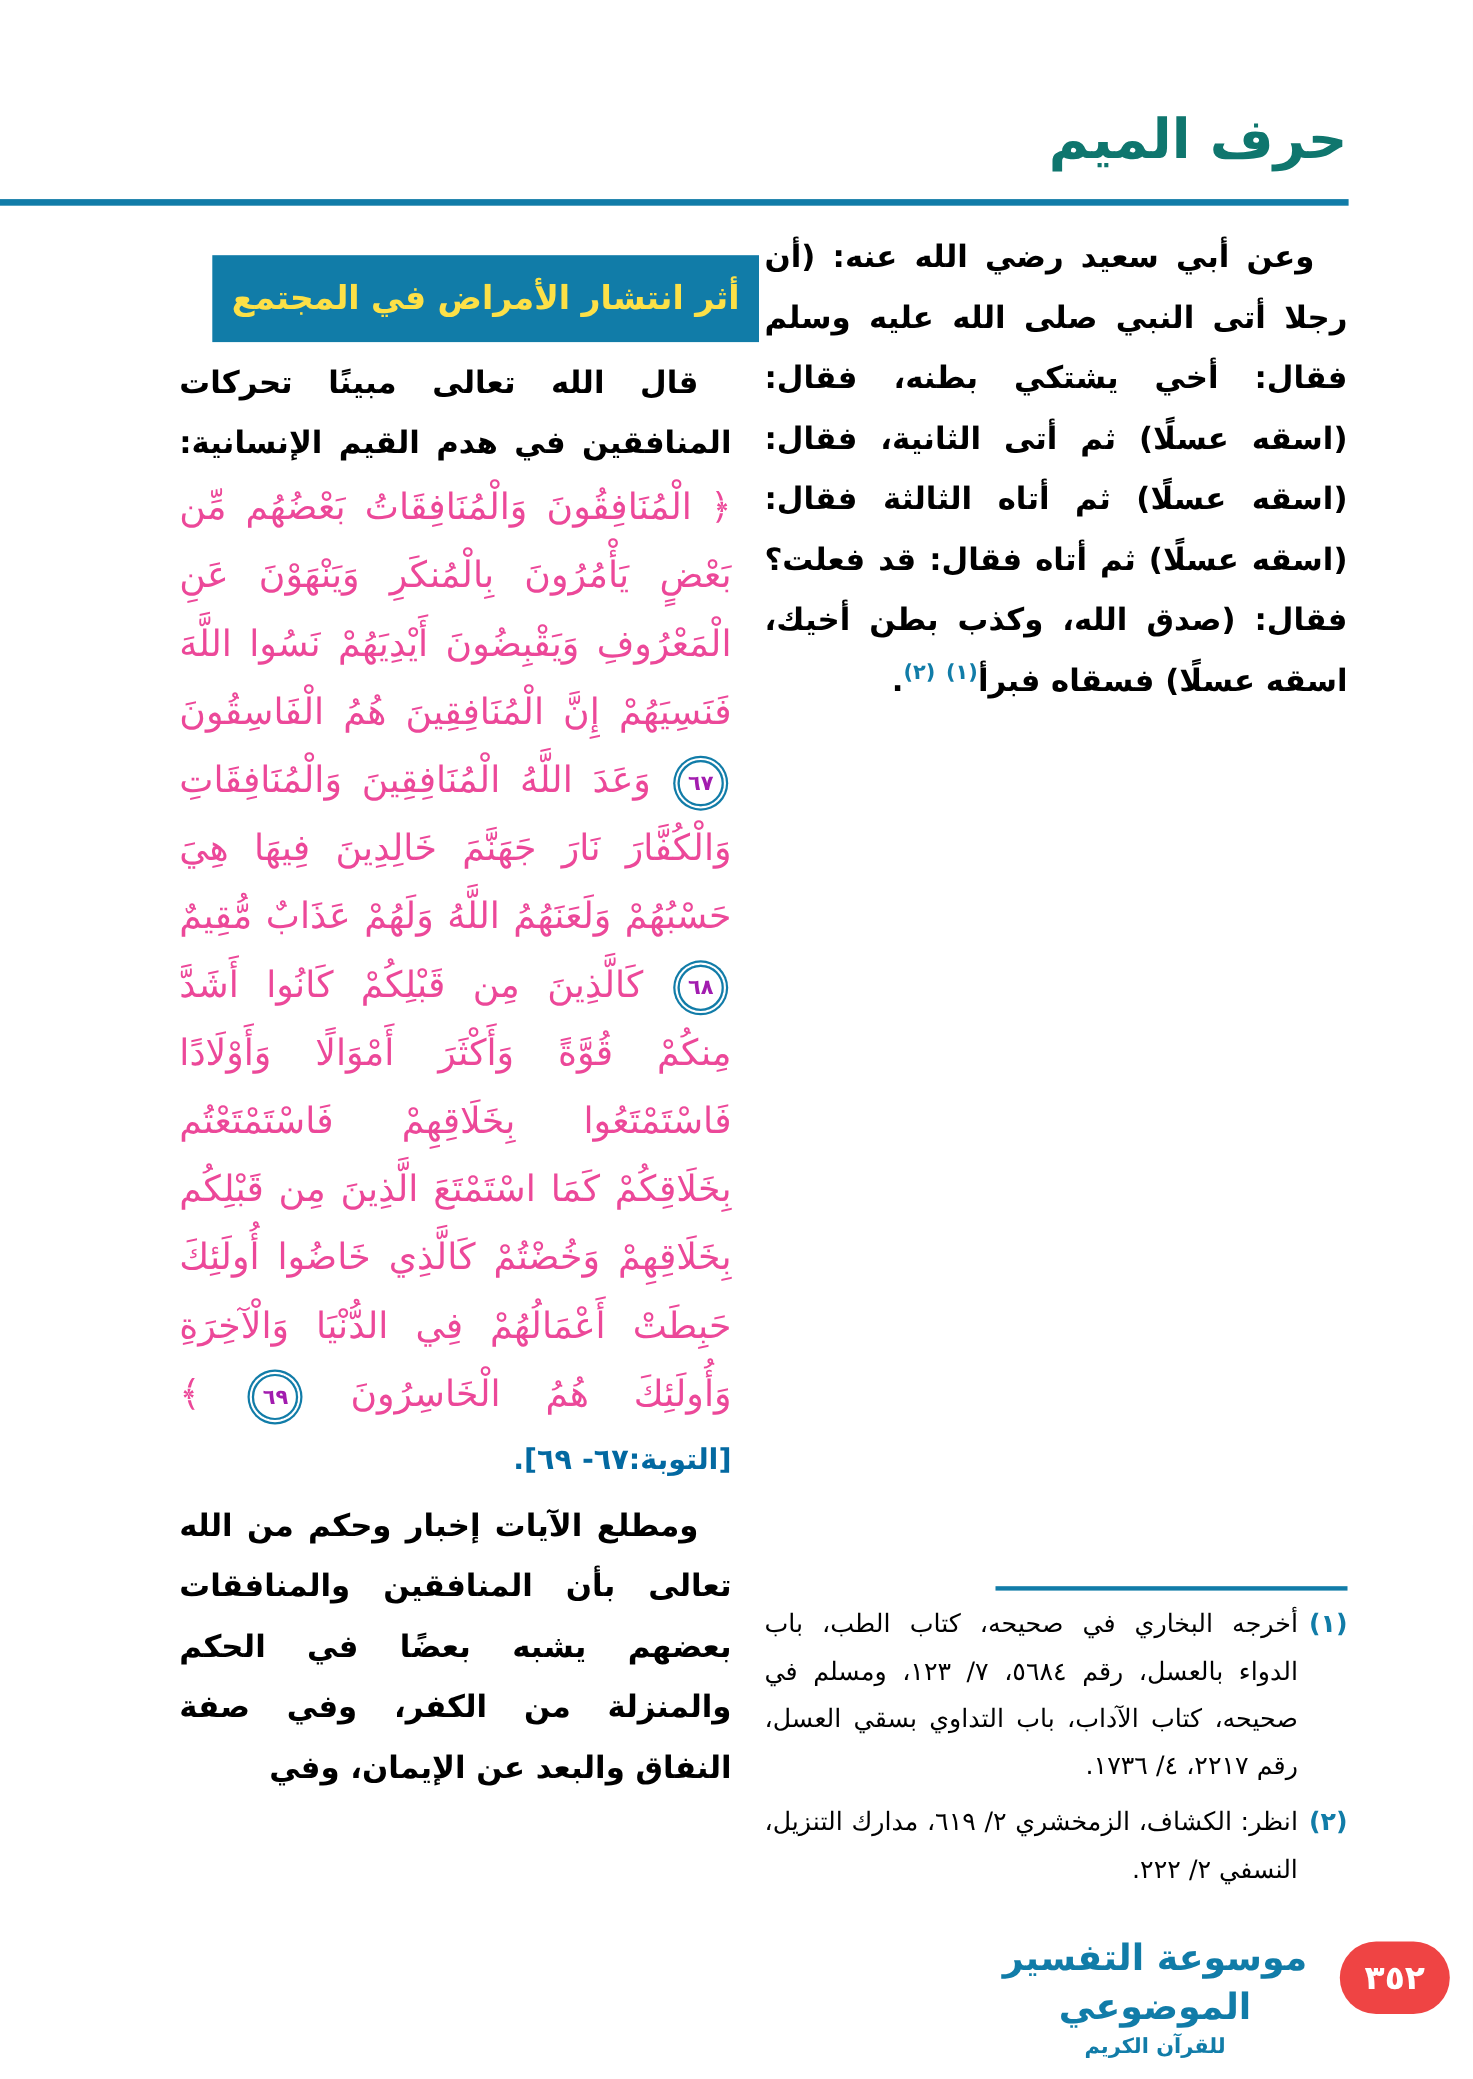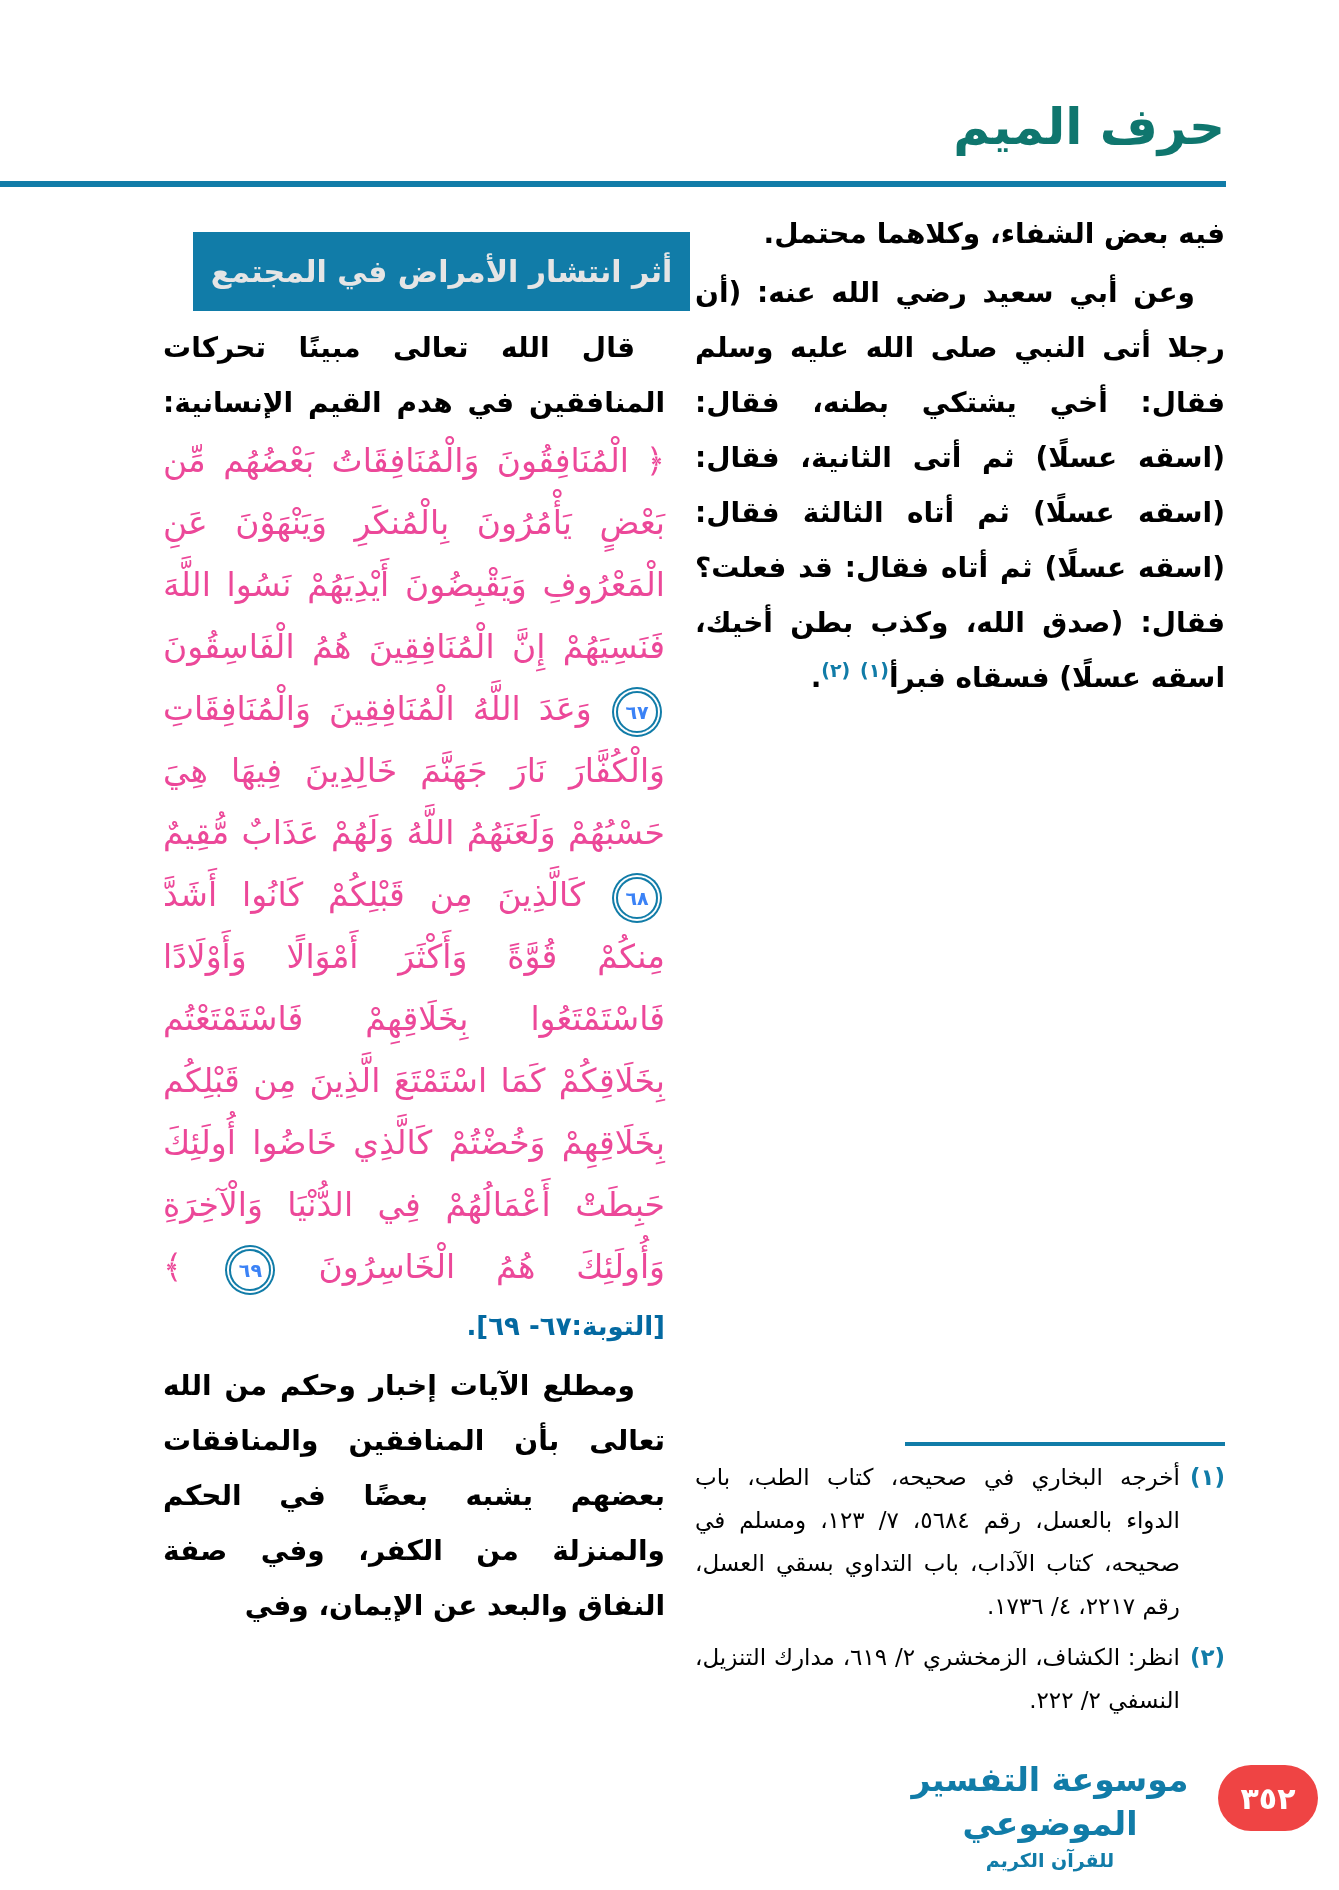--- a/index.html
+++ b/index.html
@@ -21,34 +21,34 @@
   .header-rule{
     position:absolute;top:181px;left:0;
     width:1226px;height:6px;background:#117ca8;
   }
   
   .title-box{
     position:absolute;top:232px;left:193px;
     width:497px;height:79px;background:#117ca8;
     display:flex;align-items:center;justify-content:center;
   }
-  .title-box span{color:#e5e5e5;font-size:30px;font-weight:bold;}
+  .title-box span{color:#fde047;font-size:30px;font-weight:bold;}
   
   .col{position:absolute;text-align:justify;color:#000;}
   .col-left{top:320px;left:163px;width:502px;}
   .col-right{top:206px;left:695px;width:530px;}
   .body{margin:0 0 4px 0;font-size:28px;font-weight:bold;line-height:55px;}
   .indent{text-indent:30px;}
   
   .quran{color:#ec4899;font-size:33px;font-weight:normal;line-height:62px;}
   .vnum{
     display:inline-block;width:38px;height:38px;
     border:2px solid #117ca8;border-radius:50%;
     box-shadow:0 0 0 2px #ffffff,0 0 0 4px #117ca8;
-    color:#3b82f6;text-align:center;
+    color:#a21caf;text-align:center;
     font-size:19px;font-weight:bold;line-height:38px;
     vertical-align:middle;margin:0 7px;text-indent:0;
   }
   .ref{font-size:26px;font-weight:bold;color:#0369a1;}
   .fn-marker{color:#117ca8;font-size:19px;font-weight:bold;line-height:0;}
   
   .footnotes{position:absolute;top:1442px;left:695px;width:530px;}
   .fn-rule{width:320px;height:4px;background:#117ca8;margin-bottom:10px;}
   .fn-row{
     display:flex;gap:10px;margin-top:8px;
@@ -77,21 +77,20 @@
 <div class="page">
 
   <div class="header-title">حرف الميم</div>
   <div class="header-rule"></div>
 
   <div class="title-box">
     <span>أثر انتشار الأمراض في المجتمع</span>
   </div>
 
   <div class="col col-right">
-    <p class="body">فيه بعض الشفاء، وكلاهما محتمل.</p>
     <p class="body indent">
       <span>وعن أبي سعيد رضي الله عنه: (أن رجلا أتى النبي صلى الله عليه وسلم فقال: أخي يشتكي بطنه، فقال: (اسقه عسلًا) ثم أتى الثانية، فقال: (اسقه عسلًا) ثم أتاه الثالثة فقال: (اسقه عسلًا) ثم أتاه فقال: قد فعلت؟ فقال: (صدق الله، وكذب بطن أخيك، اسقه عسلًا) فسقاه فبرأ</span><sup class="fn-marker">(١)</sup>
       <sup class="fn-marker">(٢)</sup><span>.</span>
     </p>
   </div>
 
   <div class="col col-left">
     <p class="body indent">
       <span>قال الله تعالى مبينًا تحركات المنافقين في هدم القيم الإنسانية:</span>
       <span class="quran">﴿</span>

